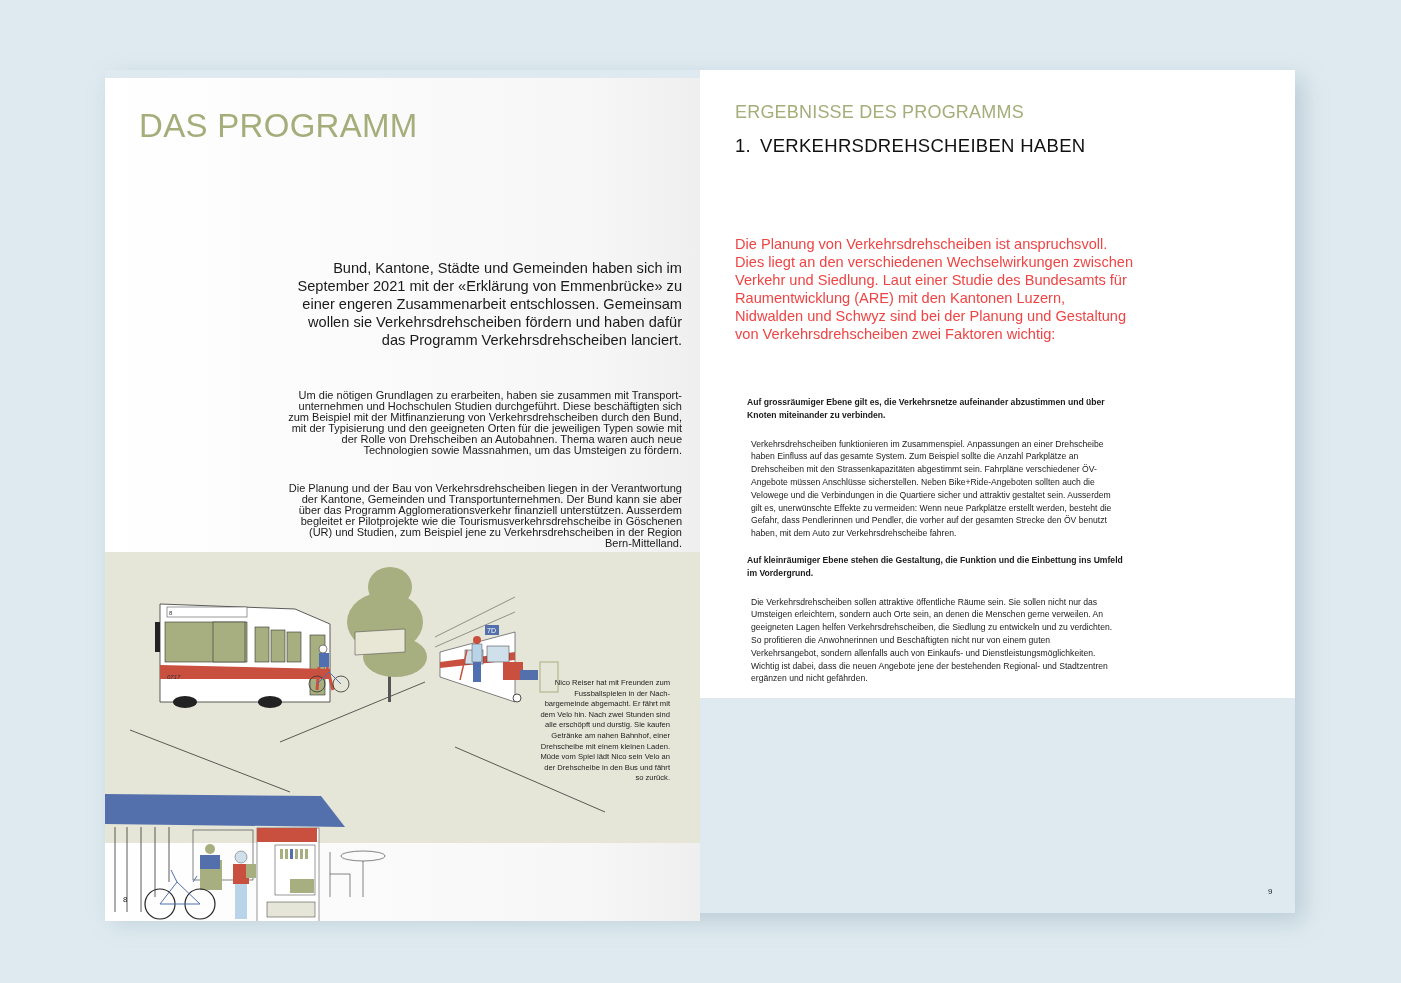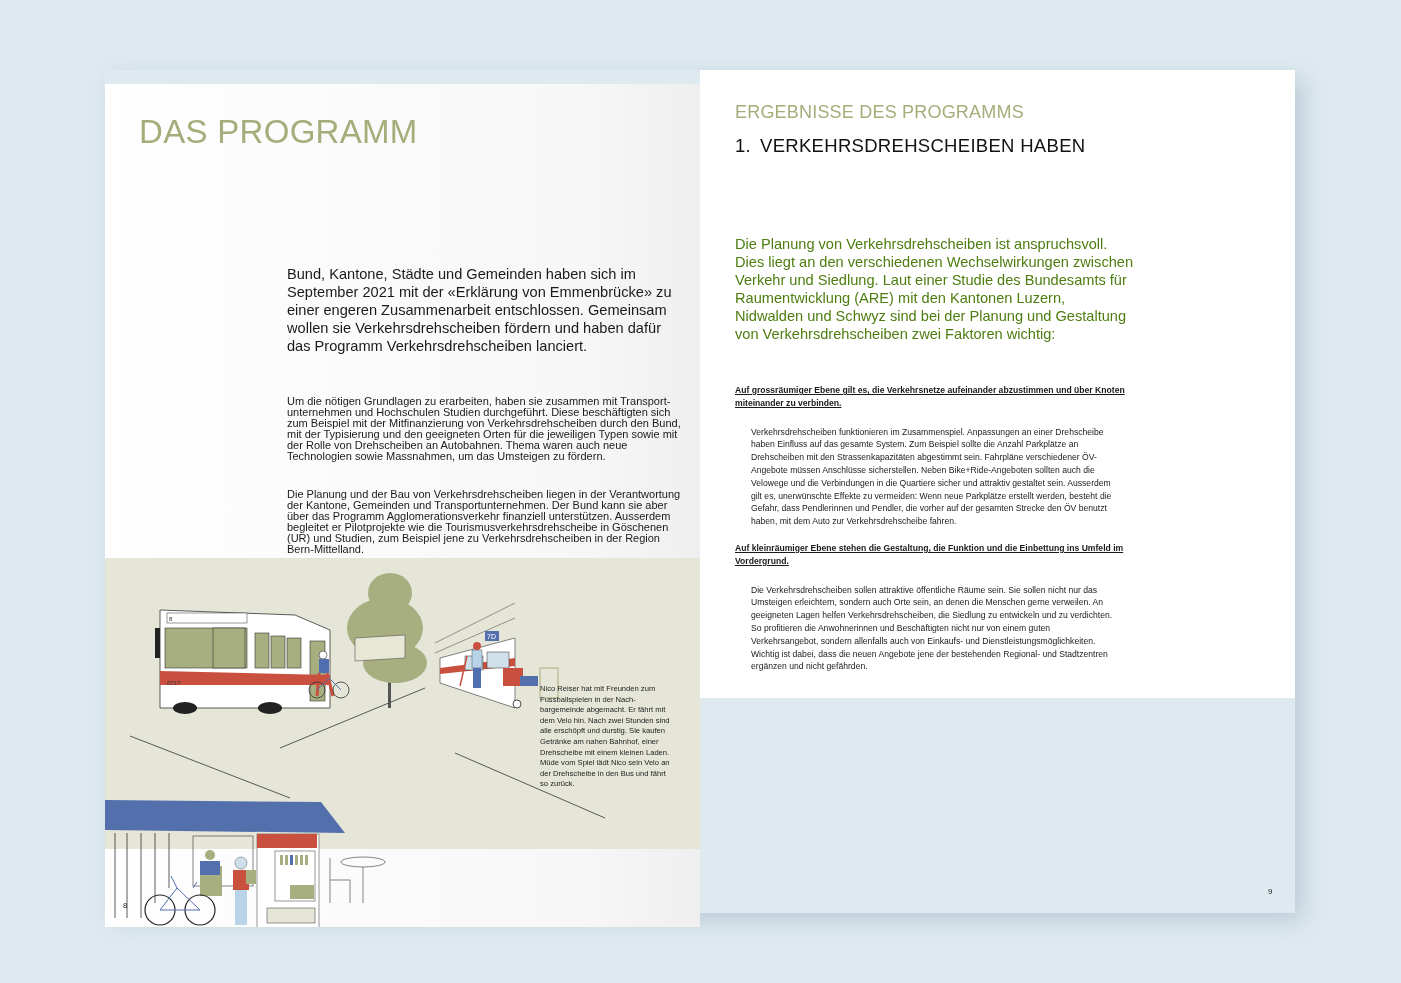--- a/index.html
+++ b/index.html
@@ -9,23 +9,24 @@
     position: relative;
     overflow: hidden;
     font-family: "Liberation Sans", "DejaVu Sans", sans-serif;
   }
   .spread {
     position: absolute; left: 105px; top: 70px;
     width: 1190px; height: 843px;
     box-shadow: 8px 8px 22px rgba(120,150,165,0.35);
   }
   .page-left {
-    position: absolute; left: 0; top: 14px; width: 595px; height: 843px;
+    position: absolute; left: 0; top: 8px; width: 595px; height: 843px;
     background: linear-gradient(90deg, #ffffff 0%, #f7f7f7 80%, #efefef 100%);
     overflow: hidden;
+    text-align: right;
   }
   .page-right {
     position: absolute; left: 595px; top: 0; width: 595px; height: 628px;
     background: #ffffff;
   }
   .title-left {
     position: absolute; left: 34px; top: 30px;
     color: #a5ad7a; font-size: 33px; line-height: 36px; font-weight: 400;
     letter-spacing: 0.3px; margin: 0;
   }
@@ -64,29 +65,29 @@
   .headline {
     position: absolute; left: 35px; top: 64px; margin: 0;
     color: #111; font-size: 18.5px; line-height: 24px; font-weight: 400;
     letter-spacing: 0.3px;
   }
   .headline .num { position: absolute; left: 0; top: 0; }
   .headline .txt { display: block; padding-left: 25px; text-align: center; }
   .headline .txt span { display: block; }
   .lead-right {
     position: absolute; left: 35px; top: 165px; width: 400px;
-    color: #4d7c0f; font-size: 14.6px; line-height: 18px; margin: 0;
+    color: #ef4444; font-size: 14.6px; line-height: 18px; margin: 0;
   }
   .section {
     position: absolute; left: 35px; width: 400px;
     font-size: 8.6px; line-height: 12.8px; color: #1a1a1a;
   }
   .sec1 { top: 314px; }
   .sec2 { top: 472px; }
-  .section h3 { font-size: 8.6px; line-height: 12.8px; font-weight: 700; margin: 0; text-decoration: underline; }
+  .section h3 { font-size: 8.6px; line-height: 12.8px; font-weight: 700; margin: 12px; }
   .section p { margin: 16px; }
 </style>
 </head>
 <body>
 
 <div class="spread">
 
   <div class="page-left">
     <h1 class="title-left">
       <span>DAS PROGRAMM</span>

